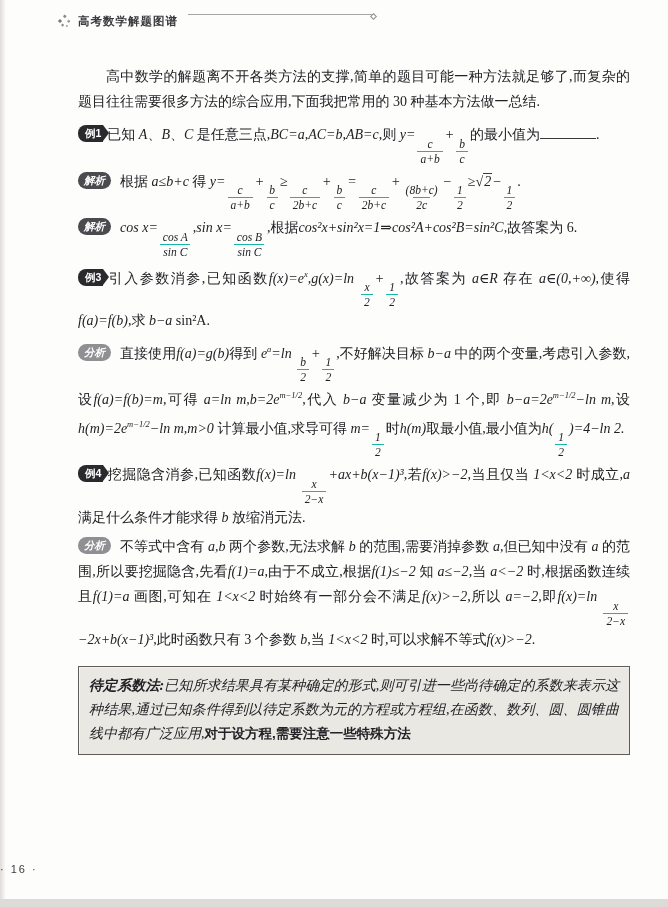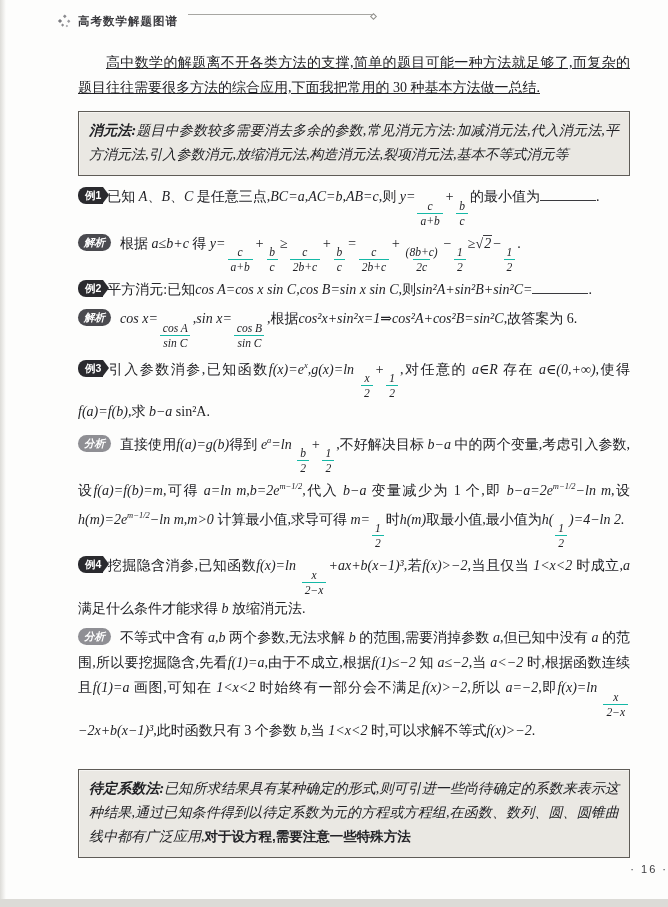--- a/index.html
+++ b/index.html
@@ -29,21 +29,21 @@
     font-family:"Liberation Sans","DejaVu Sans",sans-serif;}
   .brand-icon{width:15px;height:15px;margin-right:6px;flex:0 0 auto;}
   .brand{font-size:11.5px;font-weight:bold;color:#3a3a3e;letter-spacing:1px;}
   .rule{width:186px;height:1px;background:#a7a6a2;margin-left:10px;}
   .rule-diamond{width:5px;height:5px;border:1px solid #8f8e8a;background:#fff;
     transform:rotate(45deg);margin-left:-3px;flex:0 0 auto;}
 
   .title{margin:27px 0 0 -14px;text-align:center;font-size:21px;font-weight:bold;
     letter-spacing:1px;color:#17171a;}
 
-  .intro{margin:20px 0 0 0;text-indent:2em;line-height:25px;text-align:justify;text-decoration:underline;}
+  .intro{margin:34px 0 0 0;text-indent:2em;line-height:25px;text-align:justify;}
 
   .method-box{margin-top:11px;border:1px solid var(--box_border);background:var(--box_bg);
     padding:7px 10px 8px 10px;line-height:24px;text-align:justify;
     box-shadow:inset 1px 1px 0 rgba(255,255,255,.5);}
   .box-label{font-weight:bold;font-style:italic;}
   .box-text{font-style:italic;}
   .box-bold{font-weight:bold;font-style:normal;
     font-family:"Liberation Sans","DejaVu Sans",sans-serif;font-size:13.5px;}
 
   .item{margin:4px 0 0 0;line-height:25px;text-align:justify;}
@@ -67,21 +67,21 @@
   .frac{display:inline-flex;flex-direction:column;align-items:center;
     vertical-align:-0.75em;margin:0 2px;font-style:italic;font-size:11.5px;
     line-height:12px;}
   .frac .num{padding:0 3px 1px 3px;}
   .frac .den{border-top:1px solid #14b8a6;padding:1px 3px 0 3px;}
   .sqrt{font-style:normal;}
   .sqrt .rad{border-top:1px solid #3a3a3e;font-style:italic;padding:0 1px;}
   .blank{display:inline-block;height:13px;border-bottom:1px solid #3a3a3e;
     vertical-align:baseline;}
 
-  .pagenum{position:absolute;left:0;bottom:32px;width:100%;text-align:right;
+  .pagenum{position:absolute;left:0;bottom:32px;width:100%;text-align:left;
     font-size:11px;color:#3c3c40;letter-spacing:2px;
     font-family:"Liberation Sans","DejaVu Sans",sans-serif;}
 </style>
 </head>
 <body>
 
 <div class="scan-left"></div>
 <div class="scan-bottom"></div>
 
 <div class="page">
@@ -95,23 +95,20 @@
       <rect x="9.0" y="11.0" width="1.8" height="1.8" transform="rotate(45 9.9 11.9)" fill="#a2a2a6"></rect>
     </svg>
     <span class="brand">高考数学解题图谱</span>
     <span class="rule"></span>
     <span class="rule-diamond"></span>
   </div>
 
 
   <p class="intro">高中数学的解题离不开各类方法的支撑,简单的题目可能一种方法就足够了,而复杂的题目往往需要很多方法的综合应用,下面我把常用的 30 种基本方法做一总结.</p>
 
-  <div class="method-box">
-    <span class="box-label">消元法:</span><span class="box-text">题目中参数较多需要消去多余的参数,常见消元方法:加减消元法,代入消元法,平方消元法,引入参数消元,放缩消元法,构造消元法,裂项消元法,基本不等式消元等</span>
-  </div>
 
   <div class="item space">
     <span class="badge badge-ex">例1</span><span class="rich"><span class="t">已知 </span><span class="m">A</span><span class="t">、</span><span class="m">B</span><span class="t">、</span><span class="m">C</span><span class="t"> 是任意三点,</span><span class="m">BC=a,AC=b,AB=c</span><span class="t">,则 </span><span class="m">y=</span><span class="frac">
           <span class="num">c</span>
           <span class="den">a+b</span>
         </span><span class="m">+</span><span class="frac">
           <span class="num">b</span>
           <span class="den">c</span>
         </span><span class="t">的最小值为</span><span class="blank" style="width: 56px;"></span><span class="t">.</span></span>
   </div>
@@ -137,42 +134,39 @@
           <span class="den">2c</span>
         </span><span class="m">−</span><span class="frac">
           <span class="num">1</span>
           <span class="den">2</span>
         </span><span class="m">≥</span><span class="sqrt">√<span class="rad">2</span></span><span class="m">−</span><span class="frac">
           <span class="num">1</span>
           <span class="den">2</span>
         </span><span class="t">.</span></span>
   </div>
 
-  <div class="item">
-    <span class="badge badge-ex">例2</span><span class="rich"><span class="t">平方消元:已知</span><span class="m">cos A=cos x sin C,cos B=sin x sin C</span><span class="t">,则</span><span class="m">sin²A+sin²B+sin²C=</span><span class="blank" style="width: 56px;"></span><span class="t">.</span></span>
-  </div>
 
   <div class="item">
     <span class="badge badge-pill badge-jx">解析</span><span class="rich"><span class="m">cos x=</span><span class="frac">
           <span class="num">cos A</span>
           <span class="den">sin C</span>
         </span><span class="m">,sin x=</span><span class="frac">
           <span class="num">cos B</span>
           <span class="den">sin C</span>
         </span><span class="t">,根据</span><span class="m">cos²x+sin²x=1⇒cos²A+cos²B=sin²C</span><span class="t">,故答案为 6.</span></span>
   </div>
 
   <div class="item">
     <span class="badge badge-ex">例3</span><span class="rich"><span class="t">引入参数消参,已知函数</span><span class="m">f(x)=e</span><sup>x</sup><span class="m">,g(x)=ln </span><span class="frac">
           <span class="num">x</span>
           <span class="den">2</span>
         </span><span class="m">+</span><span class="frac">
           <span class="num">1</span>
           <span class="den">2</span>
-        </span><span class="t">,对任意的 </span><span class="m">a∈R</span><span class="t"> 存在 </span><span class="m">a∈(0,+∞)</span><span class="t">,使得 </span><span class="m">f(a)=f(b)</span><span class="t">,求 </span><span class="m">b−a</span><span class="t"> sin²A.</span></span>
+        </span><span class="t">,故答案为 </span><span class="m">a∈R</span><span class="t"> 存在 </span><span class="m">a∈(0,+∞)</span><span class="t">,使得 </span><span class="m">f(a)=f(b)</span><span class="t">,求 </span><span class="m">b−a</span><span class="t"> sin²A.</span></span>
   </div>
 
   <div class="item">
     <span class="badge badge-pill badge-fx">分析</span><span class="rich"><span class="t">直接使用</span><span class="m">f(a)=g(b)</span><span class="t">得到 </span><span class="m">e</span><sup>a</sup><span class="m">=ln </span><span class="frac">
           <span class="num">b</span>
           <span class="den">2</span>
         </span><span class="m">+</span><span class="frac">
           <span class="num">1</span>
           <span class="den">2</span>
         </span><span class="t">,不好解决目标 </span><span class="m">b−a</span><span class="t"> 中的两个变量,考虑引入参数,设</span><span class="m">f(a)=f(b)=m</span><span class="t">,可得 </span><span class="m">a=ln m,b=2e</span><sup>m−1/2</sup><span class="t">,代入 </span><span class="m">b−a</span><span class="t"> 变量减少为 1 个,即 </span><span class="m">b−a=2e</span><sup>m−1/2</sup><span class="m">−ln m</span><span class="t">,设</span><span class="m">h(m)=2e</span><sup>m−1/2</sup><span class="m">−ln m,m&gt;0</span><span class="t"> 计算最小值,求导可得 </span><span class="m">m=</span><span class="frac">
@@ -191,19 +185,19 @@
         </span><span class="m">+ax+b(x−1)³</span><span class="t">,若</span><span class="m">f(x)&gt;−2</span><span class="t">,当且仅当 </span><span class="m">1&lt;x&lt;2</span><span class="t"> 时成立,</span><span class="m">a</span><span class="t"> 满足什么条件才能求得 </span><span class="m">b</span><span class="t"> 放缩消元法.</span></span>
   </div>
 
   <div class="item">
     <span class="badge badge-pill badge-fx">分析</span><span class="rich"><span class="t">不等式中含有 </span><span class="m">a,b</span><span class="t"> 两个参数,无法求解 </span><span class="m">b</span><span class="t"> 的范围,需要消掉参数 </span><span class="m">a</span><span class="t">,但已知中没有 </span><span class="m">a</span><span class="t"> 的范围,所以要挖掘隐含,先看</span><span class="m">f(1)=a</span><span class="t">,由于不成立,根据</span><span class="m">f(1)≤−2</span><span class="t"> 知 </span><span class="m">a≤−2</span><span class="t">,当 </span><span class="m">a&lt;−2</span><span class="t"> 时,根据函数连续且</span><span class="m">f(1)=a</span><span class="t"> 画图,可知在 </span><span class="m">1&lt;x&lt;2</span><span class="t"> 时始终有一部分会不满足</span><span class="m">f(x)&gt;−2</span><span class="t">,所以 </span><span class="m">a=−2</span><span class="t">,即</span><span class="m">f(x)=ln </span><span class="frac">
           <span class="num">x</span>
           <span class="den">2−x</span>
         </span><span class="m">−2x+b(x−1)³</span><span class="t">,此时函数只有 3 个参数 </span><span class="m">b</span><span class="t">,当 </span><span class="m">1&lt;x&lt;2</span><span class="t"> 时,可以求解不等式</span><span class="m">f(x)&gt;−2</span><span class="t">.</span></span>
   </div>
 
-  <div class="method-box" style="margin-top:26px">
+  <div class="method-box" style="margin-top:14px">
     <span class="box-label">待定系数法:</span><span class="box-text">已知所求结果具有某种确定的形式,则可引进一些尚待确定的系数来表示这种结果,通过已知条件得到以待定系数为元的方程或方程组,在函数、数列、圆、圆锥曲线中都有广泛应用,</span><span class="box-bold">对于设方程,需要注意一些特殊方法</span>
   </div>
 
 </div>
 
 <div class="pagenum">· 16 ·</div>
 
 </body></html>

